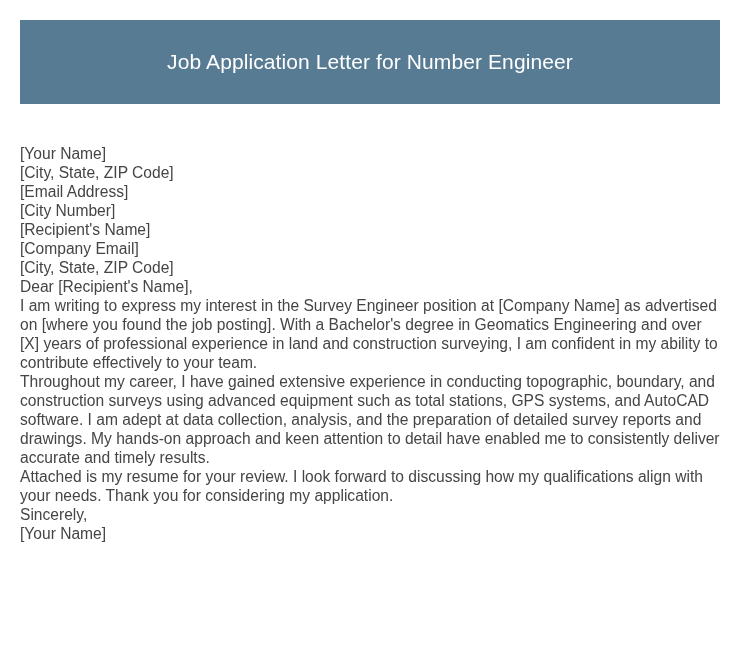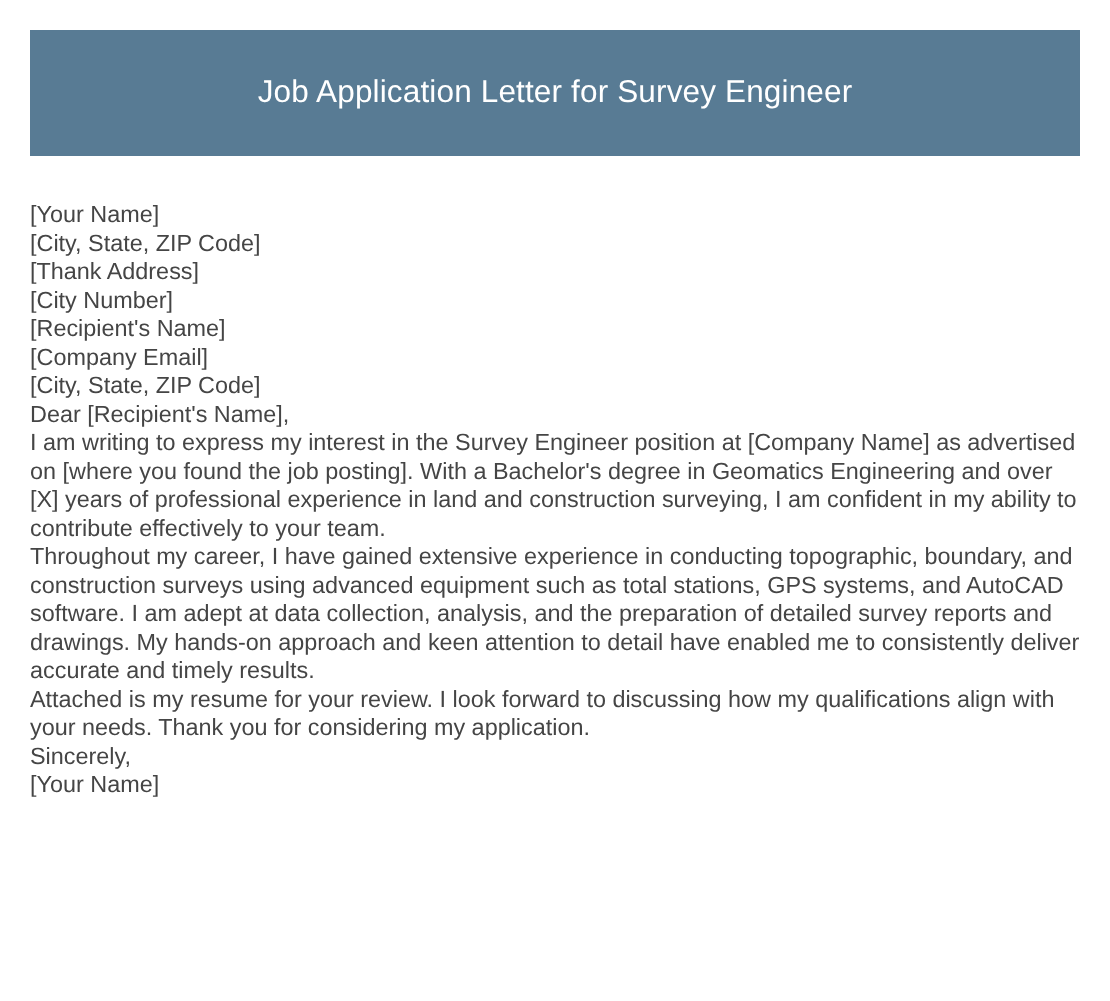--- a/index.html
+++ b/index.html
@@ -26,44 +26,44 @@
       justify-content: center;
     }
     .header-title {
       color: #ffffff;
       font-size: 21px;
       letter-spacing: 0.1px;
       margin: 0;
       font-weight: normal;
     }
     .letter {
-      margin-top: 30px;
+      margin-top: 40px;
       width: 705px;
       color: #454545;
       font-size: 15.6px;
       line-height: 19px;
     }
     .letter .line,
     .letter .para {
       margin: 0;
     }
   </style>
 </head>
 <body>
 
 <div class="page">
   <div class="header-bar">
-    <h1 class="header-title">Job Application Letter for Survey Engineer</h1>
+    <h1 class="header-title">Job Application Letter for Number Engineer</h1>
   </div>
 
   <div class="letter">
     <div>
       <p class="line">[Your Name]</p>
       <p class="line">[City, State, ZIP Code]</p>
-      <p class="line">[Thank Address]</p>
+      <p class="line">[Email Address]</p>
       <p class="line">[City Number]</p>
     </div>
     <div>
       <p class="line">[Recipient's Name]</p>
       <p class="line">[Company Email]</p>
       <p class="line">[City, State, ZIP Code]</p>
     </div>
     <p class="line">Dear [Recipient's Name],</p>
     <p class="para">I am writing to express my interest in the Survey Engineer position at [Company Name] as advertised on [where you found the job posting]. With a Bachelor's degree in Geomatics Engineering and over [X] years of professional experience in land and construction surveying, I am confident in my ability to contribute effectively to your team.</p>
     <p class="para">Throughout my career, I have gained extensive experience in conducting topographic, boundary, and construction surveys using advanced equipment such as total stations, GPS systems, and AutoCAD software. I am adept at data collection, analysis, and the preparation of detailed survey reports and drawings. My hands-on approach and keen attention to detail have enabled me to consistently deliver accurate and timely results.</p>

